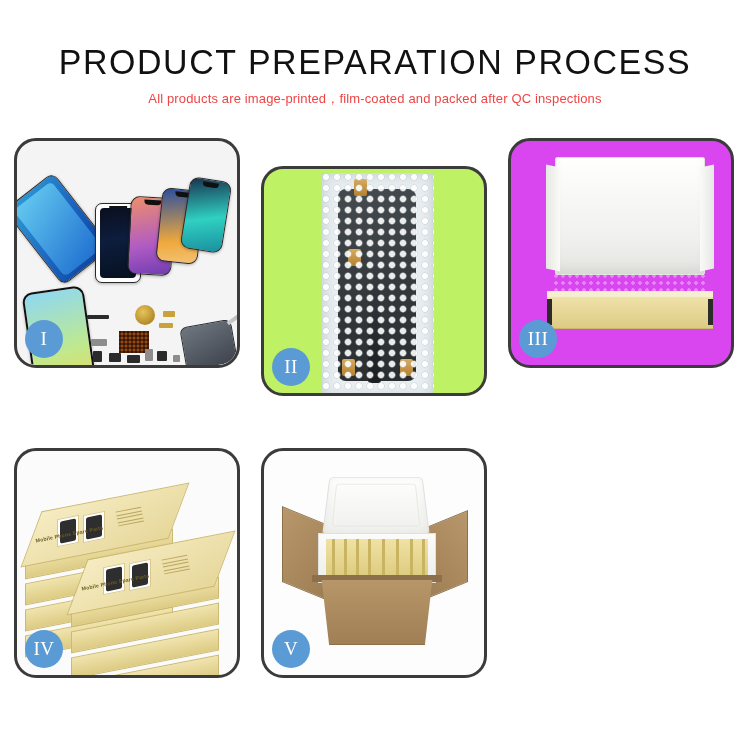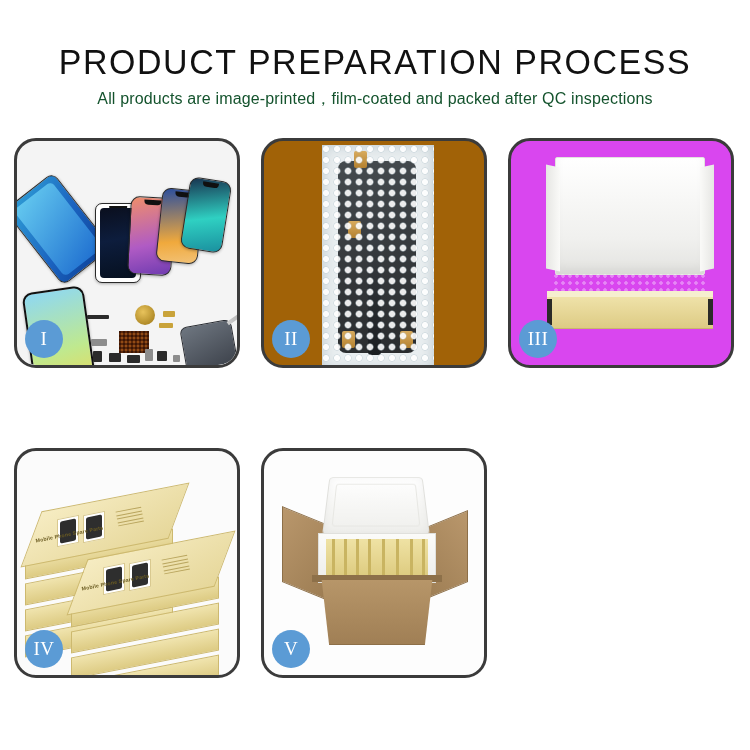--- a/index.html
+++ b/index.html
@@ -34,24 +34,24 @@
     font-weight: 400;
     letter-spacing: 1.6px;
     color: #111111;
     line-height: 40px;
     transform: scaleX(0.97);
   }
 
   .subtitle {
     margin-top: 7px;
     font-family: "Liberation Sans", sans-serif;
-    font-size: 16px;
+    font-size: 13px;
     font-weight: 400;
     letter-spacing: 0.15px;
-    color: #14532d;
+    color: #ef4444;
     line-height: 20px;
   }
 
   
   .grid {
     position: absolute;
     top: 138px;
     left: 14px;
     width: 722px;
     height: 545px;
@@ -146,21 +146,21 @@
     background: repeating-linear-gradient(90deg,#7a4a22 0 2px,#c08a4a 2px 4px),
                 repeating-linear-gradient(0deg,#7a4a22 0 2px,#c08a4a 2px 4px);
     background-blend-mode: multiply; }
   .backplate { position:absolute; left:96px; top:14px; width:52px; height:48px;
     background: linear-gradient(160deg,#6e7680,#3b4049);
     border-radius:7px; transform: rotate(-10deg); border:1px solid #2a2d33; }
   .tweezer { position:absolute; left:138px; top:4px; width:30px; height:4px;
     background: linear-gradient(90deg,#cfcfcf,#9a9a9a); transform: rotate(-35deg); }
 
   
-  .p2 { background: #a16207; }
+  .p2 { background: #bef264; margin-top: 28px; }
   .bubblebag {
     position: absolute; left: 58px; top: 4px; width: 112px; height: 225px;
     background: #e9eef0;
     box-shadow: inset 0 0 14px rgba(140,160,170,.5);
   }
   .bubbletex {
     position: absolute; inset: 0;
     background-image:
       radial-gradient(circle at 4px 4px, rgba(255,255,255,.95) 2.6px, rgba(190,205,212,.55) 3.4px, transparent 4px);
     background-size: 11px 11px;

